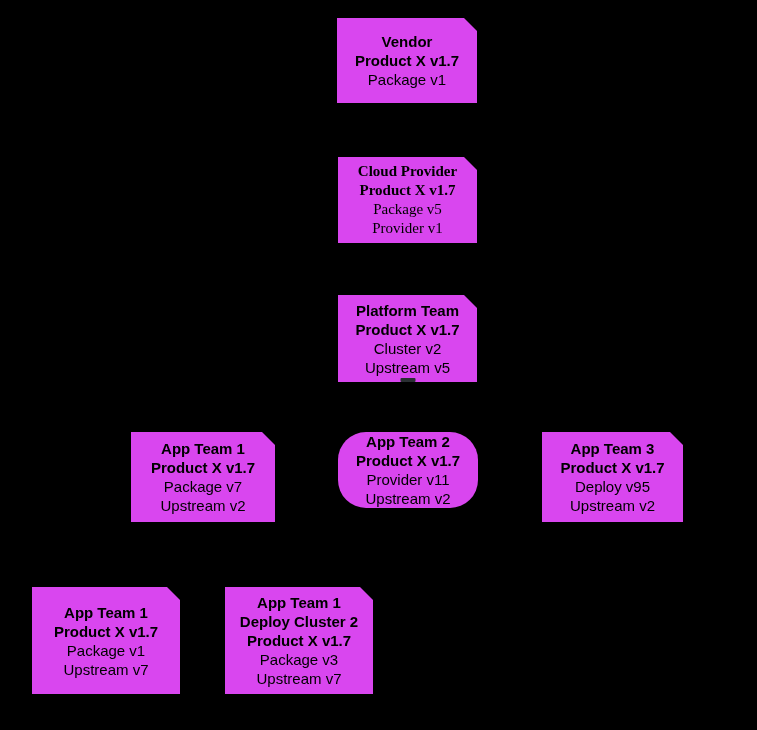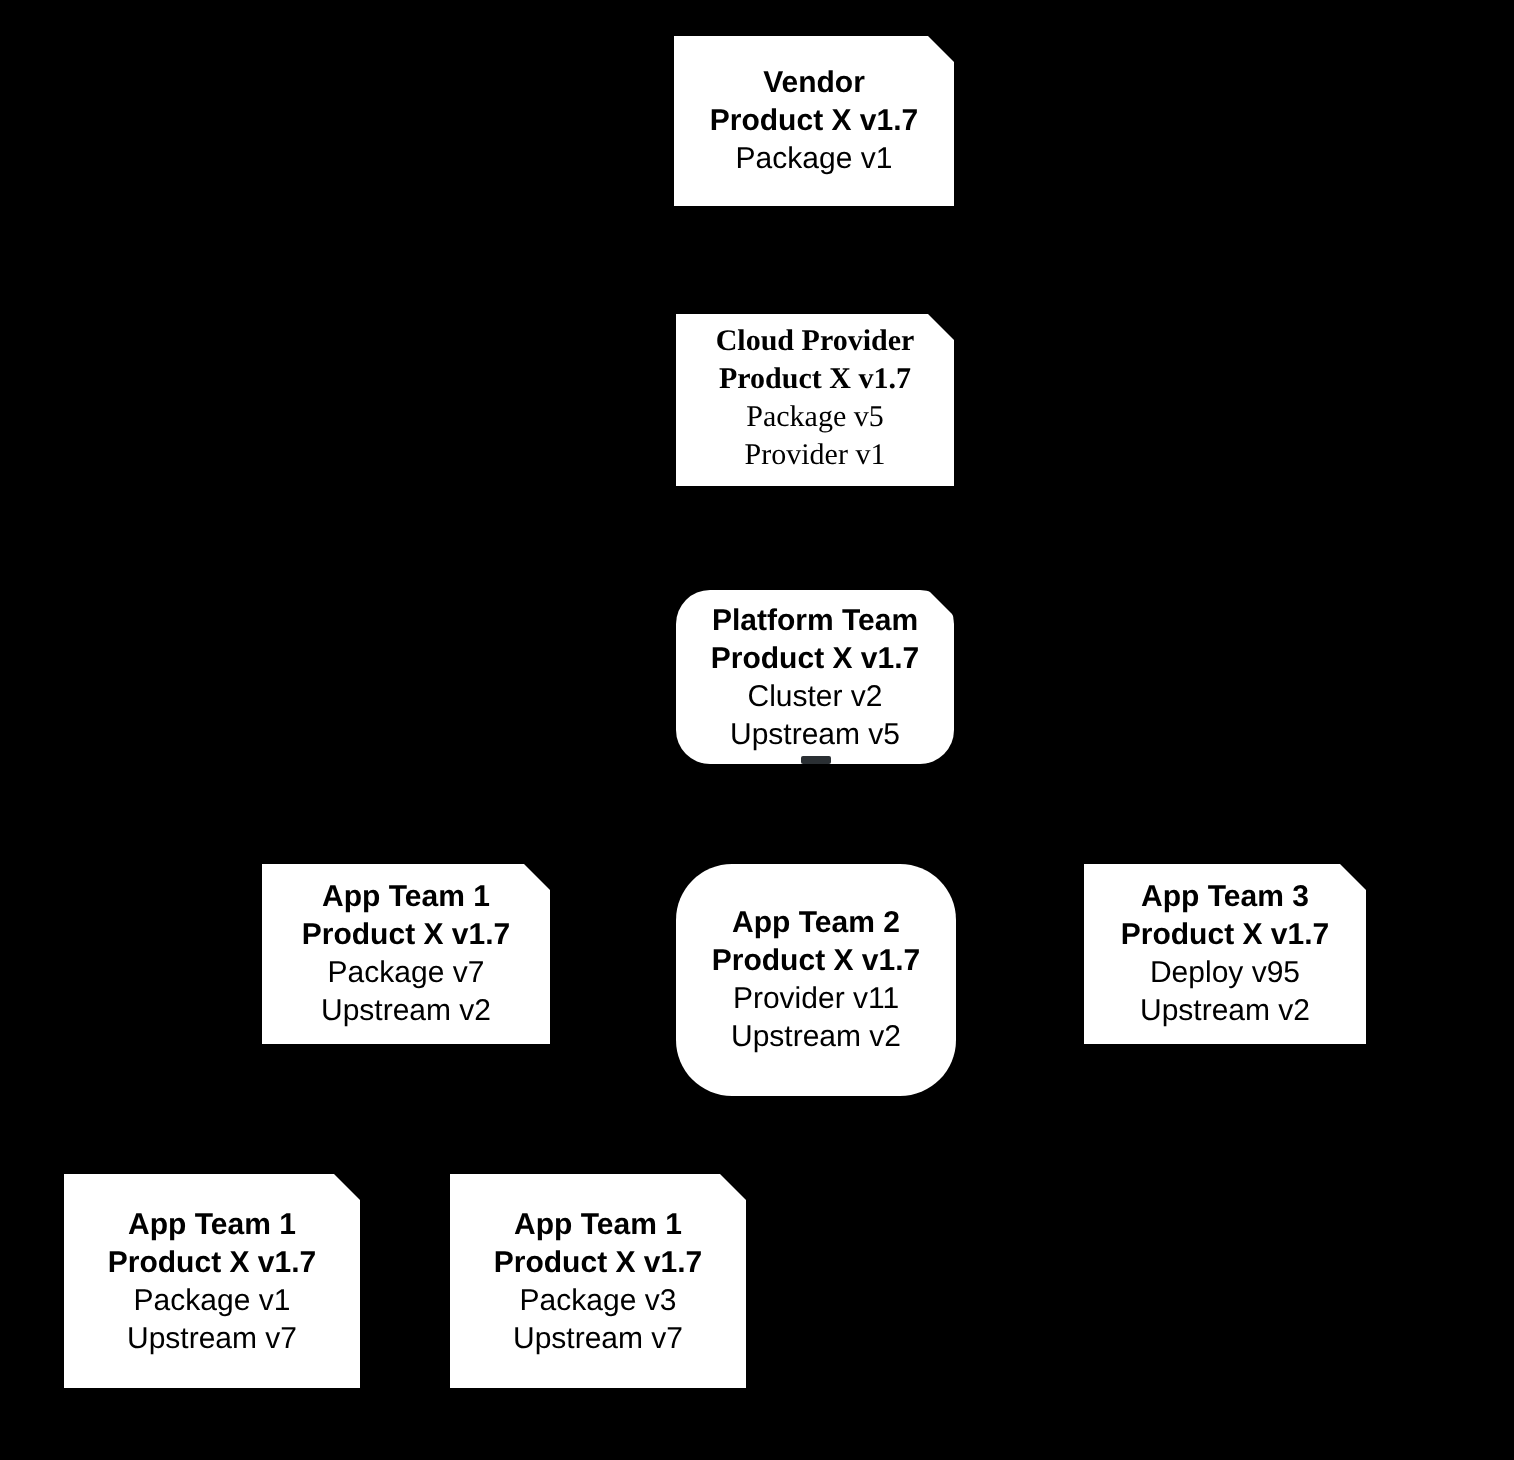--- a/index.html
+++ b/index.html
@@ -10,21 +10,21 @@
   .canvas {
     position: relative;
     width: 757px;
     height: 730px;
     background: #000000;
     overflow: hidden;
     font-family: "Liberation Sans", sans-serif;
   }
   .node {
     position: absolute;
-    background: #ffffff;
+    background: #d946ef;
     color: #000000;
     display: flex;
     flex-direction: column;
     align-items: center;
     justify-content: center;
     text-align: center;
     font-size: 15px;
     line-height: 19px;
     
     clip-path: polygon(0 0, calc(100% - 13px) 0, 100% 13px, 100% 100%, 0 100%);
@@ -55,36 +55,36 @@
     <div class="line">Package v1</div>
   </div>
 
   <div class="node" style="left:338px; top:157px; width:139px; height:86px;font-family:Liberation Serif, serif;">
     <div class="line b">Cloud Provider</div>
     <div class="line b">Product X v1.7</div>
     <div class="line">Package v5</div>
     <div class="line">Provider v1</div>
   </div>
 
-  <div class="node" style="left:338px; top:295px; width:139px; height:87px;border-radius:17px;">
+  <div class="node" style="left:338px; top:295px; width:139px; height:87px;">
     <div class="line b">Platform Team</div>
     <div class="line b">Product X v1.7</div>
     <div class="line">Cluster v2</div>
     <div class="line">Upstream v5</div>
     <div class="clip-artifact"></div>
   </div>
 
   <div class="node" style="left:131px; top:432px; width:144px; height:90px;">
     <div class="line b">App Team 1</div>
     <div class="line b">Product X v1.7</div>
     <div class="line">Package v7</div>
     <div class="line">Upstream v2</div>
   </div>
 
-  <div class="node" style="left:338px; top:432px; width:140px; height:116px;border-radius:28px;">
+  <div class="node" style="left:338px; top:432px; width:140px; height:76px;border-radius:28px;">
     <div class="line b">App Team 2</div>
     <div class="line b">Product X v1.7</div>
     <div class="line">Provider v11</div>
     <div class="line">Upstream v2</div>
   </div>
 
   <div class="node" style="left:542px; top:432px; width:141px; height:90px;text-align:center;">
     <div class="line b">App Team 3</div>
     <div class="line b">Product X v1.7</div>
     <div class="line">Deploy v95</div>
@@ -93,18 +93,19 @@
 
   <div class="node" style="left:32px; top:587px; width:148px; height:107px;">
     <div class="line b">App Team 1</div>
     <div class="line b">Product X v1.7</div>
     <div class="line">Package v1</div>
     <div class="line">Upstream v7</div>
   </div>
 
   <div class="node" style="left:225px; top:587px; width:148px; height:107px;">
     <div class="line b">App Team 1</div>
+    <div class="line b">Deploy Cluster 2</div>
     <div class="line b">Product X v1.7</div>
     <div class="line">Package v3</div>
     <div class="line">Upstream v7</div>
   </div>
 
 </div>
 
 </body></html>

